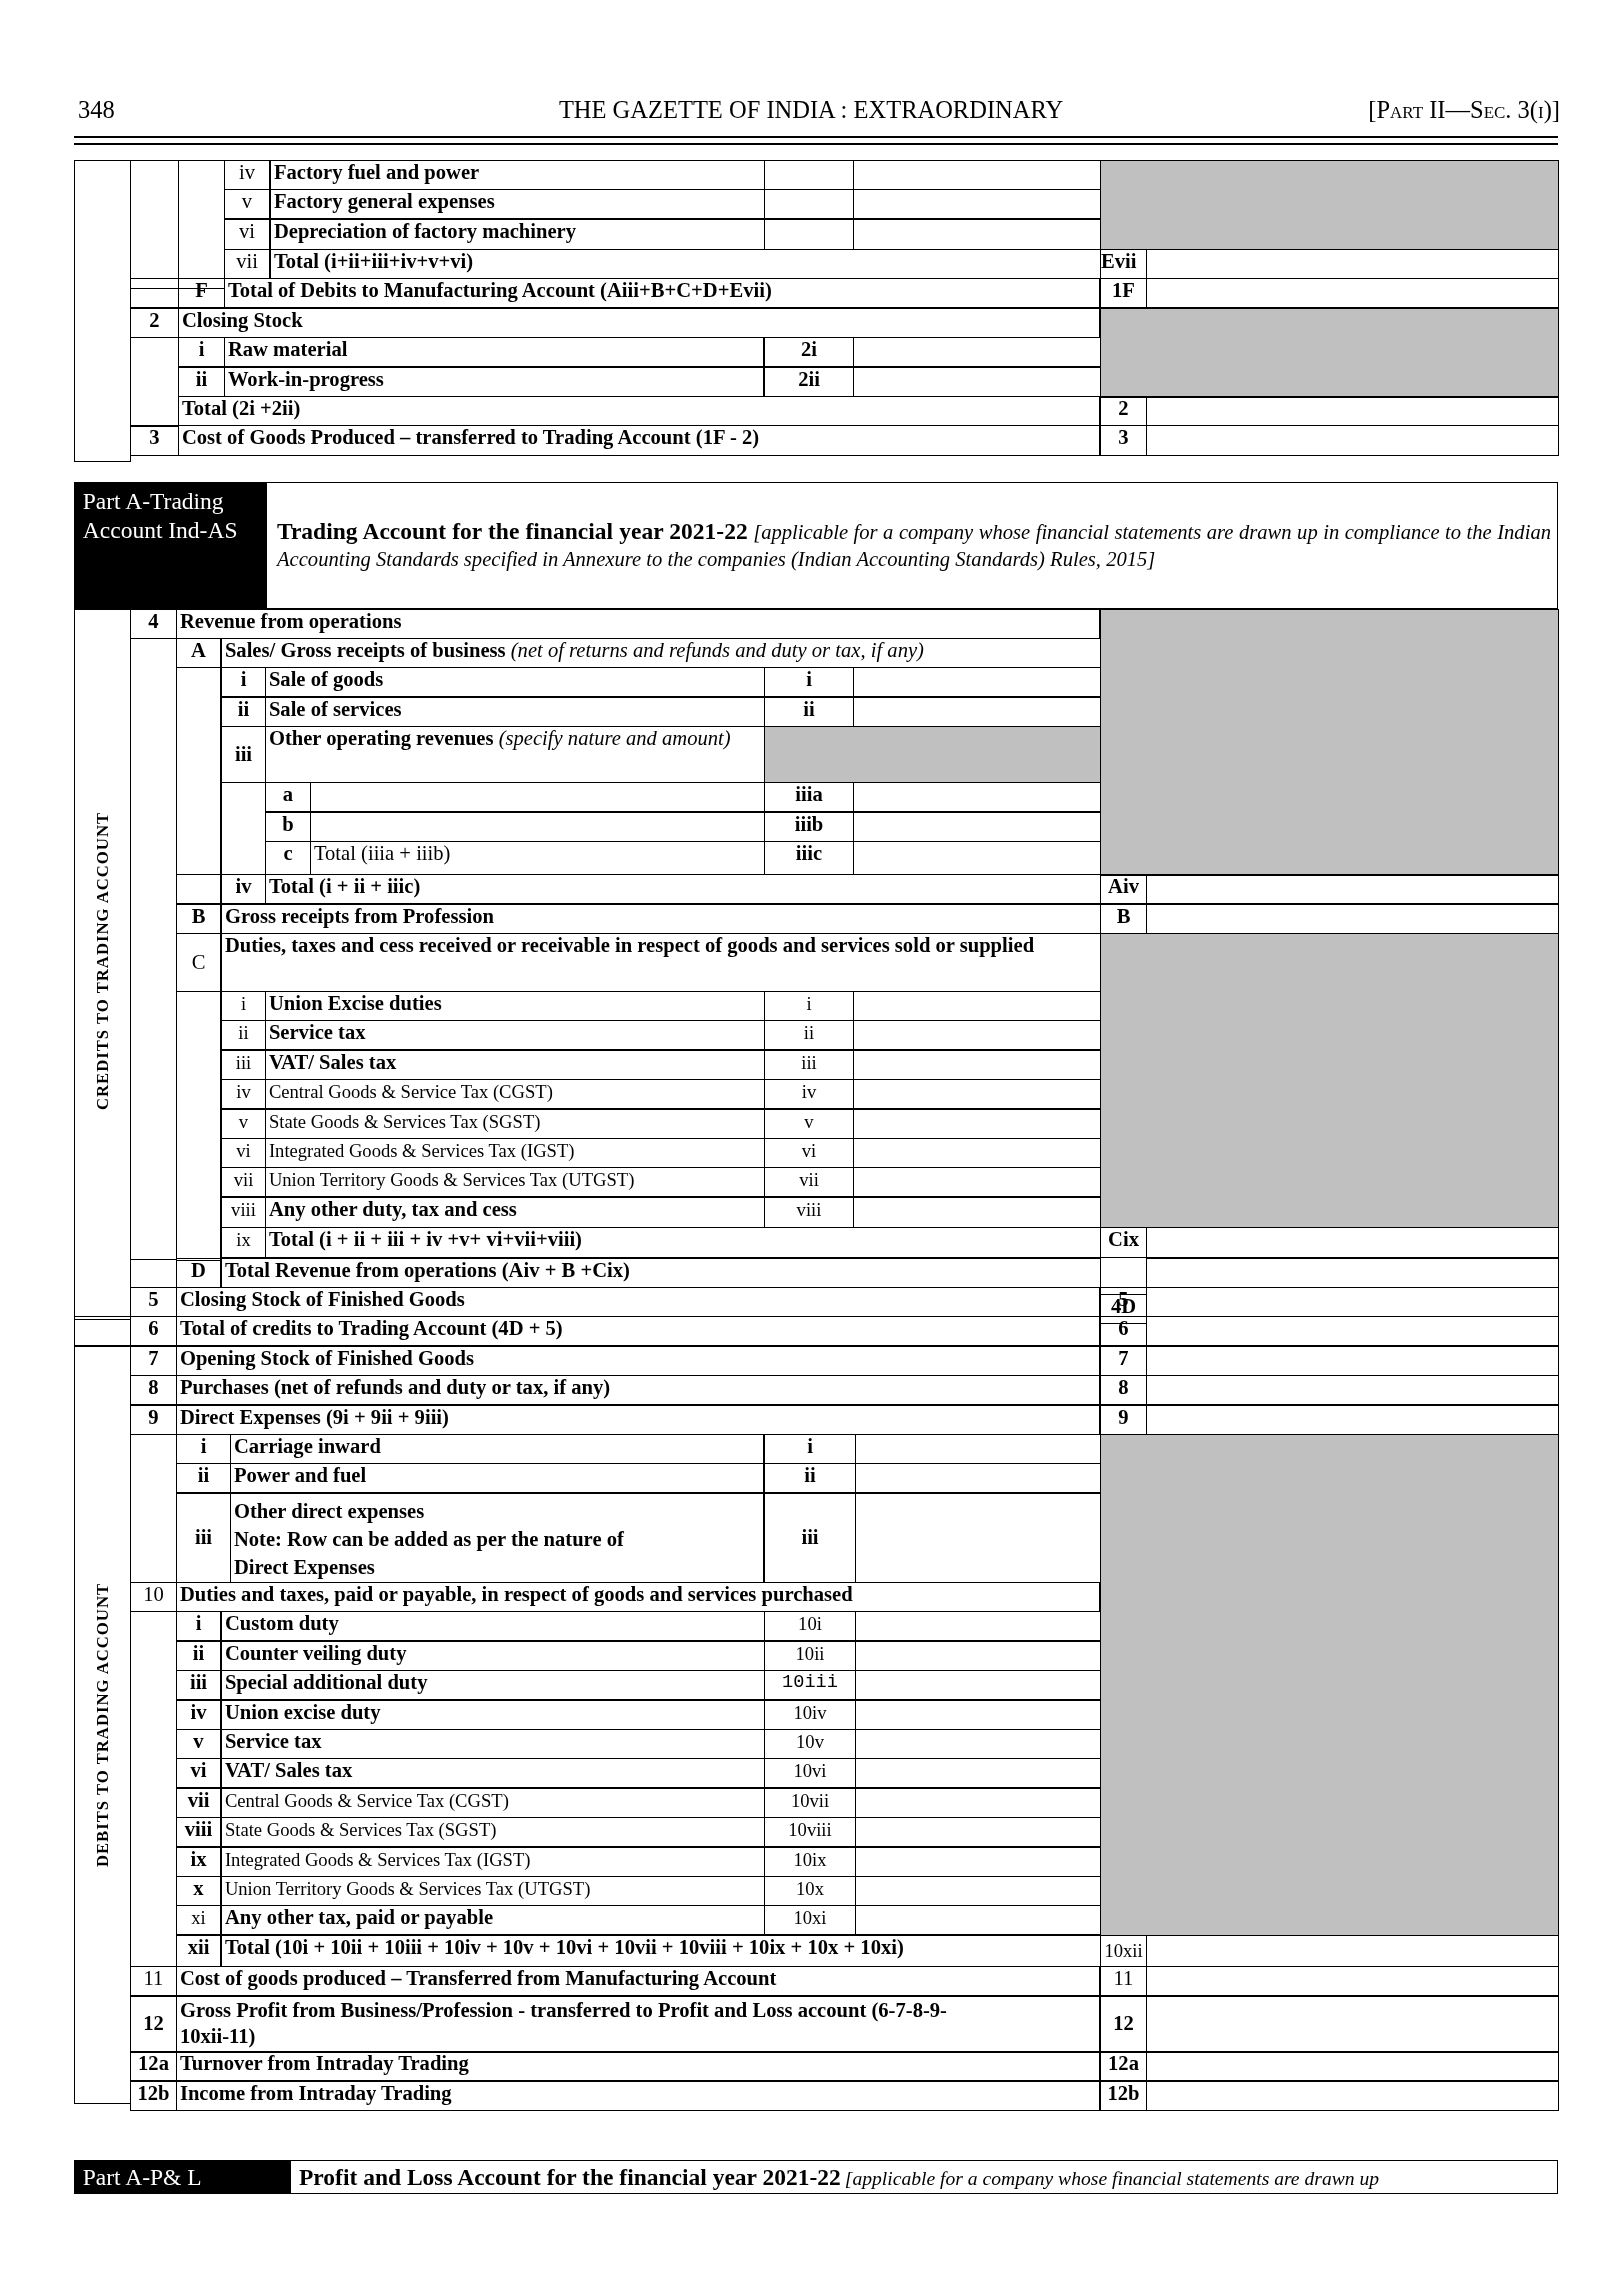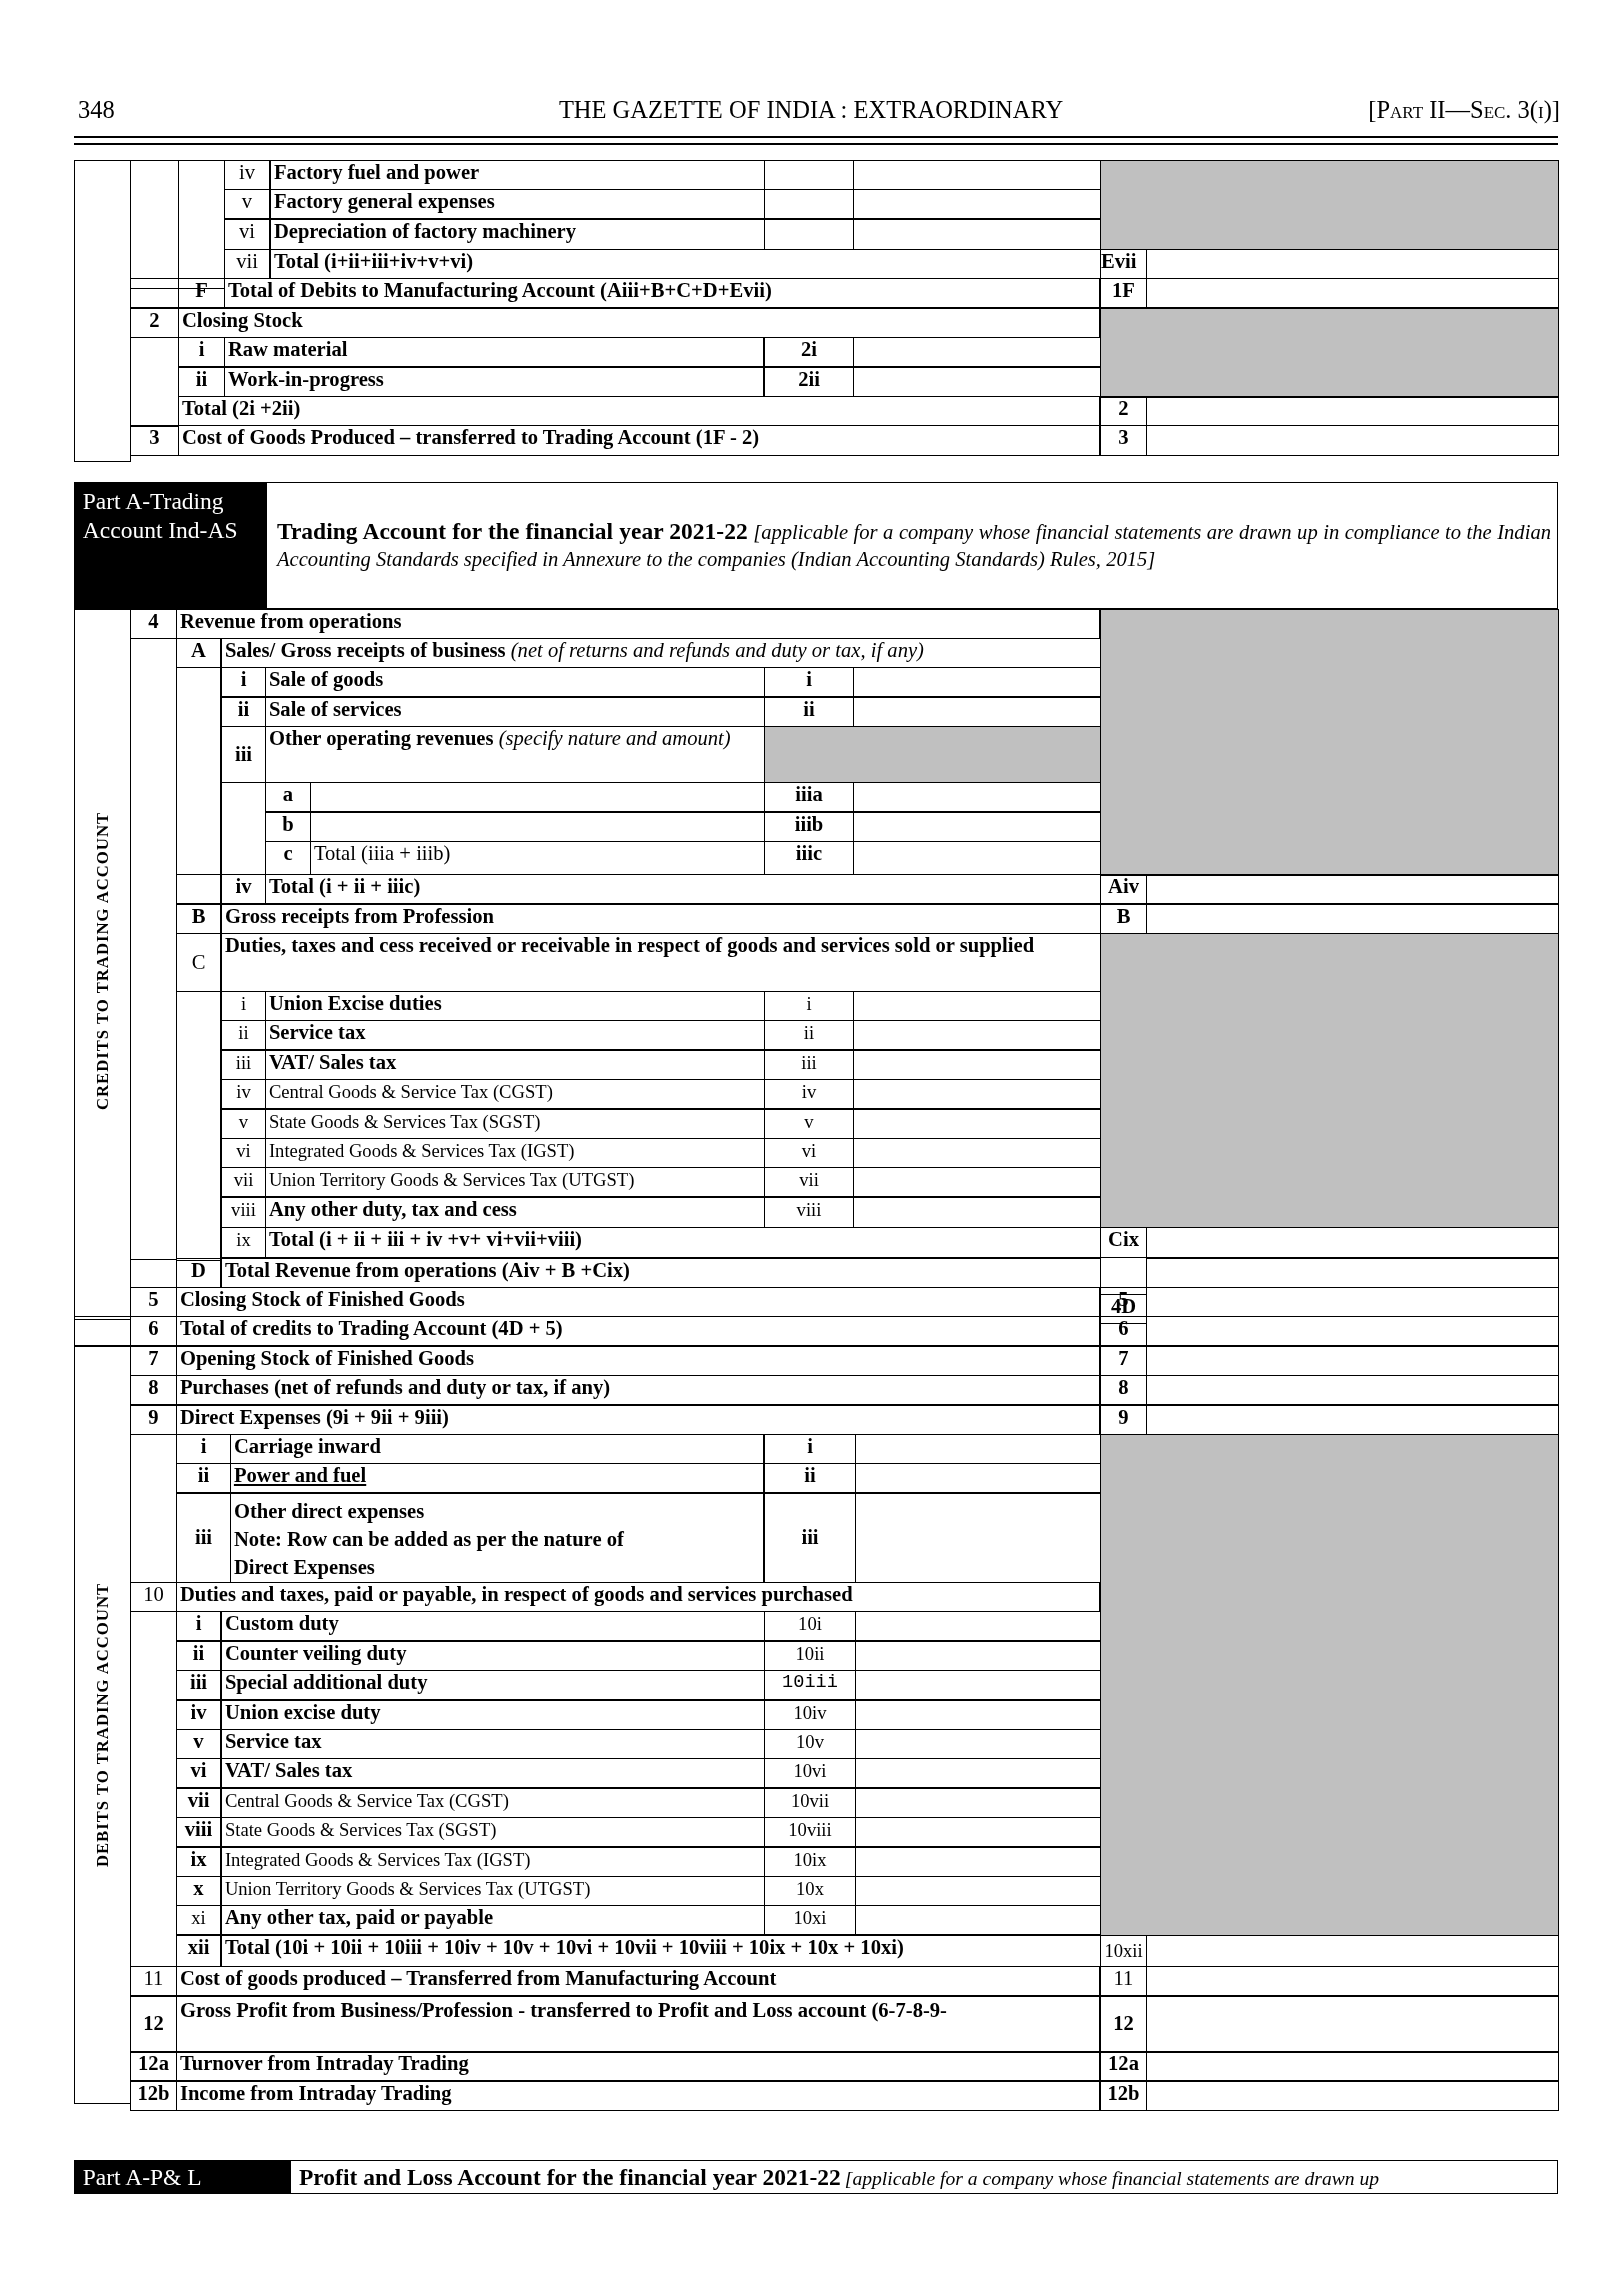--- a/index.html
+++ b/index.html
@@ -225,21 +225,21 @@
   <div class="cell b c" style="left:1100px;top:1405px;width:47px;height:30px;">9</div>
   <div class="cell" style="left:1146px;top:1405px;width:413px;height:30px;"></div>
 
   <div class="cell" style="left:130px;top:1434px;width:47px;height:149px;"></div>
   <div class="cell b c" style="left:176px;top:1434px;width:55px;height:30px;">i</div>
   <div class="cell b" style="left:230px;top:1434px;width:534px;height:30px;">Carriage inward</div>
   <div class="cell b c" style="left:764px;top:1434px;width:92px;height:30px;">i</div>
   <div class="cell" style="left:855px;top:1434px;width:246px;height:30px;"></div>
 
   <div class="cell b c" style="left:176px;top:1463px;width:55px;height:30px;">ii</div>
-  <div class="cell b" style="left:230px;top:1463px;width:534px;height:30px;text-decoration:underline;">Power and fuel</div>
+  <div class="cell b" style="left:230px;top:1463px;width:534px;height:30px;">Power and fuel</div>
   <div class="cell b c" style="left:764px;top:1463px;width:92px;height:30px;">ii</div>
   <div class="cell" style="left:855px;top:1463px;width:246px;height:30px;"></div>
 
   <div class="cell b c" style="left:176px;top:1493px;width:55px;height:90px;line-height:84px;">iii</div>
   <div class="cell b" style="left:230px;top:1493px;width:534px;height:90px;padding-top:2.9px;line-height:28px;">
     <div>Other direct expenses</div>
     <div>Note: Row can be added as per the nature of</div>
     <div>Direct Expenses</div>
   </div>
   <div class="cell b c" style="left:764px;top:1493px;width:92px;height:90px;line-height:84px;">iii</div>
@@ -312,20 +312,21 @@
   <div class="cell" style="left:1146px;top:1935px;width:413px;height:32px;"></div>
 
   <div class="cell b c n" style="left:130px;top:1966px;width:47px;height:30px;">11</div>
   <div class="cell b" style="left:176px;top:1966px;width:924px;height:30px;">Cost of goods produced – Transferred from Manufacturing Account</div>
   <div class="cell c n" style="left:1100px;top:1966px;width:47px;height:30px;">11</div>
   <div class="cell" style="left:1146px;top:1966px;width:413px;height:30px;"></div>
 
   <div class="cell b c" style="left:130px;top:1996px;width:47px;height:57px;line-height:51px;">12</div>
   <div class="cell b" style="left:176px;top:1996px;width:924px;height:57px;line-height:25.5px;">
     <div>Gross Profit from Business/Profession - transferred to Profit and Loss account (6-7-8-9-</div>
+    <div>10xii-11)</div>
   </div>
   <div class="cell b c" style="left:1100px;top:1996px;width:47px;height:57px;line-height:51px;">12</div>
   <div class="cell" style="left:1146px;top:1996px;width:413px;height:57px;"></div>
 
   <div class="cell b c" style="left:130px;top:2051px;width:47px;height:30px;padding:1px 0;">12a</div>
   <div class="cell b" style="left:176px;top:2051px;width:924px;height:30px;">Turnover from Intraday Trading</div>
   <div class="cell b c" style="left:1100px;top:2051px;width:47px;height:30px;padding:1px 0;">12a</div>
   <div class="cell" style="left:1146px;top:2051px;width:413px;height:30px;"></div>
 
   <div class="cell b c" style="left:130px;top:2081px;width:47px;height:30px;padding:1px 0;">12b</div>

